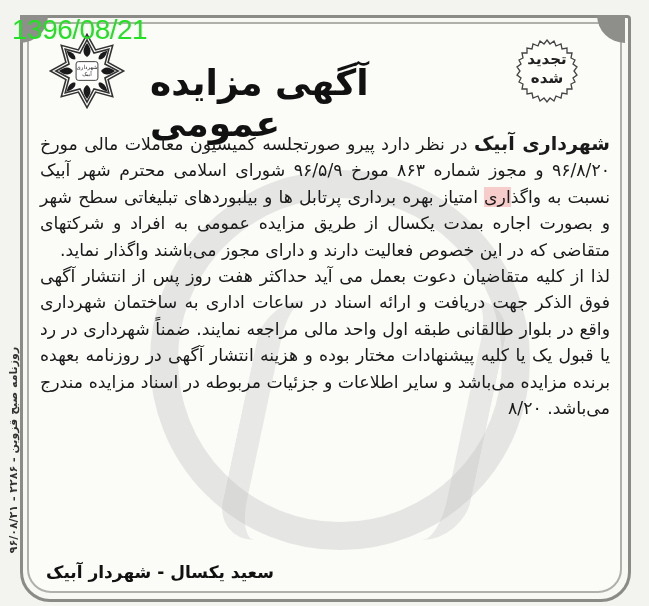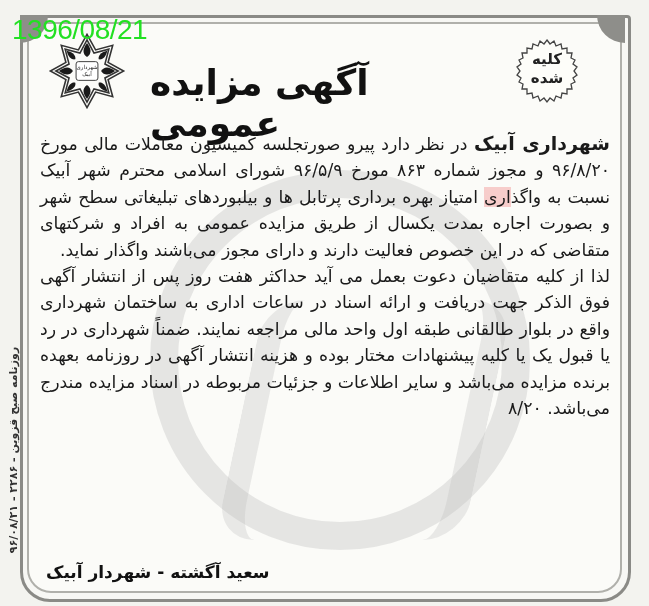--- a/index.html
+++ b/index.html
@@ -129,29 +129,29 @@
     <text x="50" y="48" font-size="7" text-anchor="middle" fill="#222" font-family="DejaVu Sans, sans-serif">شهرداری</text>
     <text x="50" y="57" font-size="7" text-anchor="middle" fill="#222" font-family="DejaVu Sans, sans-serif">آبیک</text>
   </svg>
 </div>
 
 <div class="stamp">
   <svg viewBox="0 0 66 66">
     <path fill="#fdfdf9" stroke="#444" stroke-width="1.3" d="M33 2 L36 6 L40 3 L42 8 L47 6 L48 11 L53 10 L53 15 L58 15 L57 20 L61 22 L59 26 L63 29 L60 33 L63 37 L59 40 L61 44 L57 46 L58 51 L53 51 L53 56 L48 55 L47 60 L42 58 L40 63 L36 60 L33 64 L30 60 L26 63 L24 58 L19 60 L18 55 L13 56 L13 51 L8 51 L9 46 L5 44 L7 40 L3 37 L6 33 L3 29 L7 26 L5 22 L9 20 L8 15 L13 15 L13 10 L18 11 L19 6 L24 8 L26 3 L30 6 Z"></path>
   </svg>
   <div class="stamp-text">
-    <div>کلیه</div>
+    <div>تجدید</div>
     <div>شده</div>
   </div>
 </div>
 
 <div class="title">آگهی مزایده عمومی</div>
 
 <div class="body-text">
   <p><span class="bold">شهرداری آبیک</span><span> در نظر دارد پیرو صورتجلسه کمیسیون معاملات مالی مورخ ۹۶/۸/۲۰ و مجوز شماره ۸۶۳ مورخ ۹۶/۵/۹ شورای اسلامی محترم شهر آبیک نسبت به واگذ</span><span class="highlight">اری</span><span> امتیاز بهره برداری پرتابل ها و بیلبوردهای تبلیغاتی سطح شهر و بصورت اجاره بمدت یکسال از طریق مزایده عمومی به افراد و شرکتهای متقاضی که در این خصوص فعالیت دارند و دارای مجوز می‌باشند واگذار نماید.</span></p>
   <p>لذا از کلیه متقاضیان دعوت بعمل می آید حداکثر هفت روز پس از انتشار آگهی فوق الذکر جهت دریافت و ارائه اسناد در ساعات اداری به ساختمان شهرداری واقع در بلوار طالقانی طبقه اول واحد مالی مراجعه نمایند. ضمناً شهرداری در رد یا قبول یک یا کلیه پیشنهادات مختار بوده و هزینه انتشار آگهی در روزنامه بعهده برنده مزایده می‌باشد و سایر اطلاعات و جزئیات مربوطه در اسناد مزایده مندرج می‌باشد. ۸/۲۰</p>
 </div>
 
-<div class="signature">سعید آگشته - شهردار آبیک</div>
+<div class="signature">سعید یکسال - شهردار آبیک</div>
 
 <div class="side-text">
   <span>روزنامه صبح قزوین - ۲۲۸۶ - ۹۶/۰۸/۲۱</span>
 </div>
 
 </body></html>

